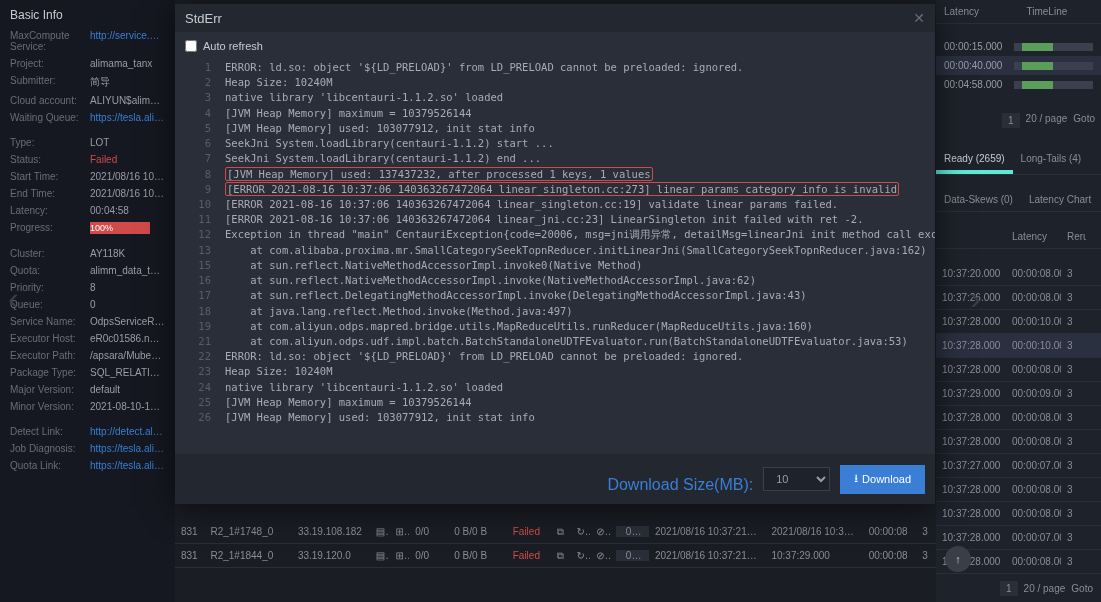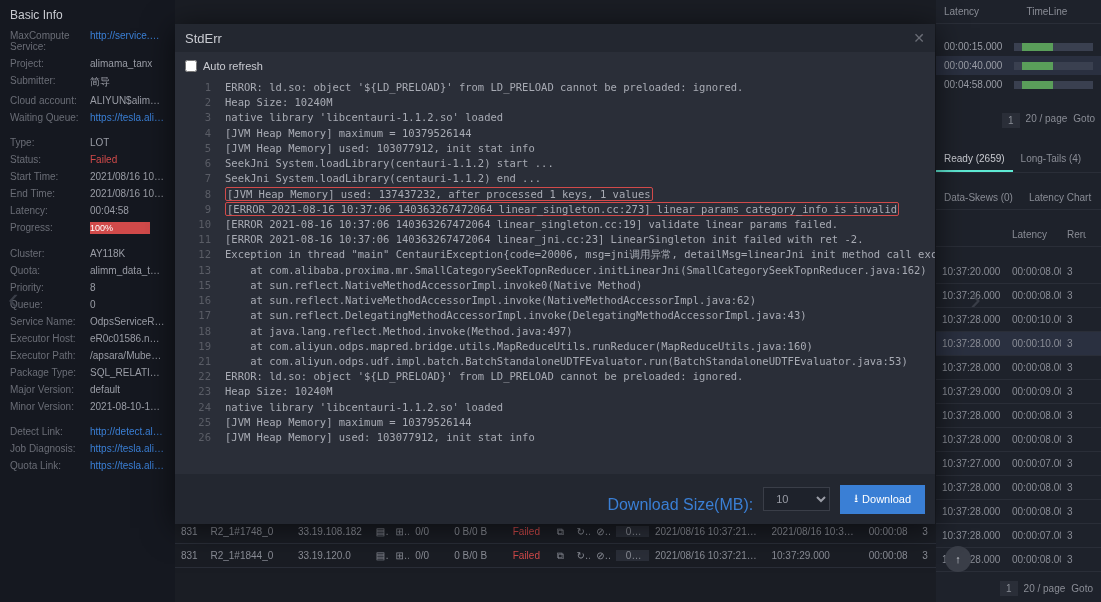--- a/index.html
+++ b/index.html
@@ -17,26 +17,26 @@
 .right-panel { width:165px; background:#1e222b; flex-shrink:0; display:flex; flex-direction:column;gap:13px; }
 .right-head { display:flex; border-bottom:1px solid #2a2e38; }
 .right-head div { flex:1; color:#8a8d96; font-size:10px; padding:6px 8px; }
 .bar-row { display:flex; align-items:center; padding:4px 8px; font-size:10px; }
 .bar-row .t { width:70px; color:#9a9da6; }
 .bar-row.hi { background:#2a3040; }
 .bar { height:8px; background:#3a4050; flex:1; position:relative; }
 .bar .seg { position:absolute; height:100%; }
 .tabs { display:flex; border-bottom:1px solid #2a2e38; font-size:10px; }
 .tabs div { padding:6px 8px; color:#8a8d96; }
-.tabs div.active { color:#c9cbd1; border-bottom:2px solid #5eead4; }
+.tabs div.active { color:#c9cbd1; border-bottom:4px solid #5eead4; }
 .table-head, .table-row { display:flex; font-size:10px; border-bottom:1px solid #2a2e38; }
 .table-head div, .table-row div { padding:6px 6px; overflow:hidden; }
 .table-row.hi { background:#2a3040; }
 .th-l { width:70px; } .th-m { width:55px; } .th-r { width:25px; }
-.modal { position:absolute; left:175px; top:24px; width:760px; height:500px; background:#2a2e38; box-shadow:0 4px 30px rgba(0,0,0,.6); display:flex; flex-direction:column; z-index:50; }
+.modal { position:absolute; left:175px; top:4px; width:760px; height:500px; background:#2a2e38; box-shadow:0 4px 30px rgba(0,0,0,.6); display:flex; flex-direction:column; z-index:50; }
 .modal-head { background:#232730; padding:6px 10px; display:flex; align-items:center; justify-content:space-between; color:#c9cbd1; font-size:13px; font-weight:500; }
 .modal-close { color:#6a6d76; cursor:pointer; font-size:14px; }
 .modal-sub { padding:8px 10px; display:flex; align-items:center; gap:6px; font-size:11px; color:#c9cbd1; }
 .modal-sub input { width:12px; height:12px; }
 .log-area { flex:1; overflow:auto; background:#2a2e38; font-family:Menlo,Consolas,monospace; font-size:10.5px; line-height:1.45; padding:0 10px 6px; }
 .log-line { display:flex; white-space:pre; }
 .log-line .ln { width:26px; color:#5a5d66; text-align:right; margin-right:14px; flex-shrink:0; user-select:none; }
 .log-line .tx { color:#a8abb4; }
 .hl-box { border:1.5px solid #d14a4a; border-radius:2px; padding:0 1px; }
 .modal-foot { padding:10px; display:flex; justify-content:flex-end; align-items:center; gap:10px; background:#232730; }

